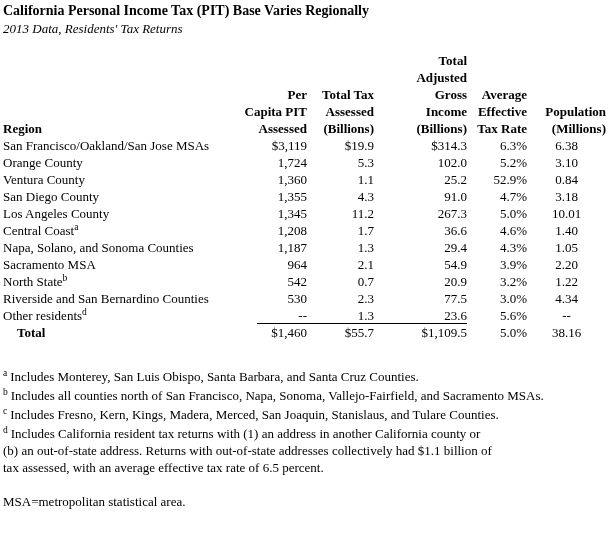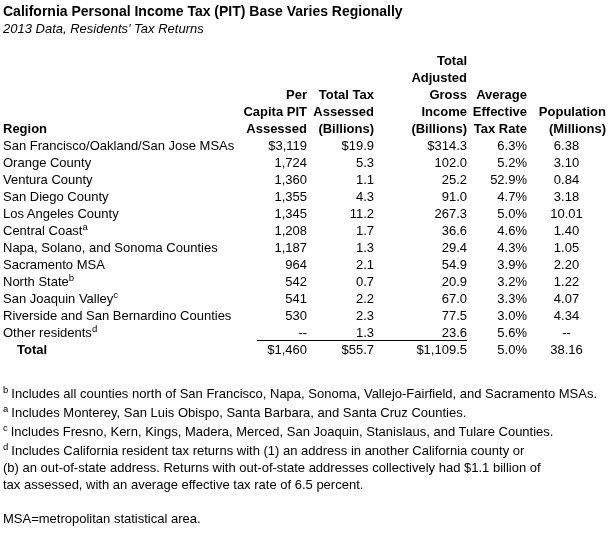--- a/index.html
+++ b/index.html
@@ -3,21 +3,21 @@
 <meta charset="utf-8">
 <style>
   * { margin: 0; padding: 0; box-sizing: border-box; }
   html, body { background: #fff; }
   .page {
     position: relative;
     width: 609px;
     height: 544px;
     background: #fff;
     color: #000;
-    font-family: Liberation Sans, sans-serif;
+    font-family: Liberation Serif, serif;
     font-size: 13px;
     padding: 2px 0 0 3px;
     overflow: hidden;
   }
   .fig-title {
     font-size: 14px;
     font-weight: bold;
     line-height: 18px;
   }
   .fig-subtitle {
@@ -173,28 +173,20 @@
       </tr>
       <tr>
         <td class="c-region"><span>North State</span><sup>b</sup></td>
         <td class="num c-pc">542</td>
         <td class="num c-tax">0.7</td>
         <td class="num c-agi">20.9</td>
         <td class="num c-rate">3.2%</td>
         <td class="num c-pop">1.22</td>
       </tr>
       <tr>
-        <td class="c-region"><span>San Joaquin Valley</span><sup>c</sup></td>
-        <td class="num c-pc">541</td>
-        <td class="num c-tax">2.2</td>
-        <td class="num c-agi">67.0</td>
-        <td class="num c-rate">3.3%</td>
-        <td class="num c-pop">4.07</td>
-      </tr>
-      <tr>
         <td class="c-region"><span>Riverside and San Bernardino Counties</span><sup></sup></td>
         <td class="num c-pc">530</td>
         <td class="num c-tax">2.3</td>
         <td class="num c-agi">77.5</td>
         <td class="num c-rate">3.0%</td>
         <td class="num c-pop">4.34</td>
       </tr>
       <tr>
         <td class="c-region"><span>Other residents</span><sup>d</sup></td>
         <td class="num c-pc rule-part">--</td>
@@ -208,22 +200,22 @@
         <td class="num c-pc">$1,460</td>
         <td class="num c-tax">$55.7</td>
         <td class="num c-agi">$1,109.5</td>
         <td class="num c-rate">5.0%</td>
         <td class="num c-pop">38.16</td>
       </tr>
     </tbody>
   </table>
 
   <div class="footnotes">
+    <div class="fn-item"><sup>a</sup><span class="fn-text">Includes Monterey, San Luis Obispo, Santa Barbara, and Santa Cruz Counties.</span></div>
     <div class="fn-item"><sup>b</sup><span class="fn-text">Includes all counties north of San Francisco, Napa, Sonoma, Vallejo-Fairfield, and Sacramento MSAs.</span></div>
-    <div class="fn-item"><sup>a</sup><span class="fn-text">Includes Monterey, San Luis Obispo, Santa Barbara, and Santa Cruz Counties.</span></div>
     <div class="fn-item"><sup>c</sup><span class="fn-text">Includes Fresno, Kern, Kings, Madera, Merced, San Joaquin, Stanislaus, and Tulare Counties.</span></div>
     <div class="fn-item"><sup>d</sup><span class="fn-text">Includes California resident tax returns with (1) an address in another California county or
 (b) an out-of-state address. Returns with out-of-state addresses collectively had $1.1 billion of
 tax assessed, with an average effective tax rate of 6.5 percent.</span></div>
   </div>
 
   <div class="abbrev-note">MSA=metropolitan statistical area.</div>
 
 </div>
 

